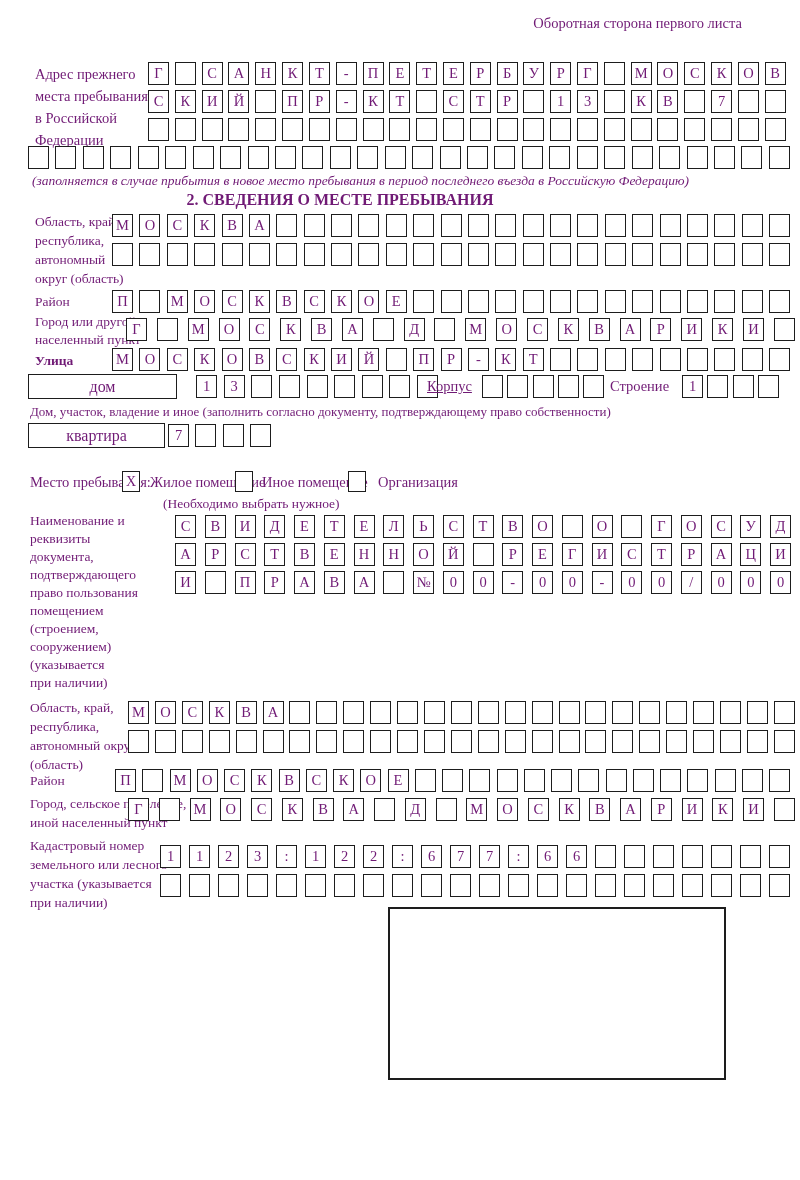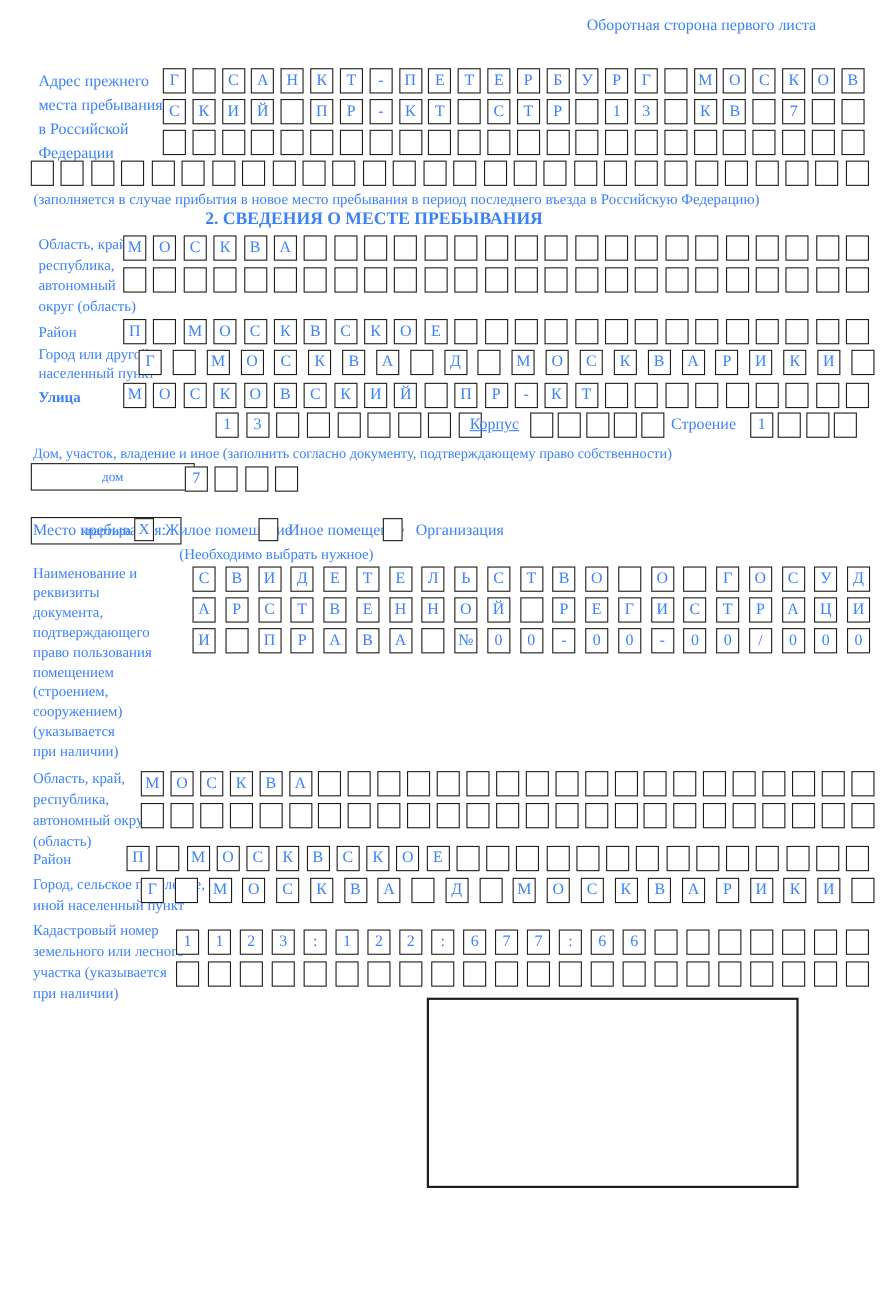--- a/index.html
+++ b/index.html
@@ -1,29 +1,29 @@
 <!DOCTYPE html>
 <html><head>
 <meta charset="utf-8">
 <style>
   * { margin:0; padding:0; box-sizing:border-box; }
   html,body { background:#ffffff; }
-  .page { position:relative; width:800px; height:1180px; background:#fff; color:#3b82f6;
+  .page { position:relative; width:800px; height:1180px; background:#fff; color:#701a75;
           font-family:"Liberation Serif", serif; overflow:hidden; }
   .abs { position:absolute; }
   .cells { display:flex; justify-content:space-between; height:23px; }
   .cell { width:21px; height:23px; border:1.8px solid #1d1d1d; display:flex; align-items:center;
           justify-content:center; font-size:14.5px; flex:none; background:#fff; }
   .lbl { font-size:13.5px; line-height:19px; white-space:pre-line; }
   .biglbl { font-size:14.5px; line-height:22px; white-space:pre-line; }
   .note { font-size:13.5px; white-space:pre-line; }
   .center { text-align:center; }
   .bold { font-weight:bold; }
   .rect { border:1.8px solid #1d1d1d; display:flex; align-items:center; justify-content:center;
-          font-size:12px; background:#fff;margin-top:47px; }
+          font-size:16px; background:#fff; }
   .cb { width:18px; height:21px; border:1.8px solid #1d1d1d; display:flex; align-items:center;
         justify-content:center; font-size:14px; background:#fff; }
   .inline-lbl { font-size:14.5px; }
   .stamp-box { border:2px solid #1d1d1d; background:#fff; }
 </style>
 </head>
 <body>
 
 <div class="page">
 
@@ -134,21 +134,21 @@
       <span class="cell"></span>
       <span class="cell"></span>
       <span class="cell"></span>
       <span class="cell"></span>
       <span class="cell"></span>
       <span class="cell"></span>
       <span class="cell"></span>
       <span class="cell"></span>
       <span class="cell"></span>
     </div>
-  <div class="abs note center" style="left:0; top:173px; width:721px;">(заполняется в случае прибытия в новое место пребывания в период последнего въезда в Российскую Федерацию)</div>
+  <div class="abs note center" style="left:0; top:173px; width:721px;font-style:italic;">(заполняется в случае прибытия в новое место пребывания в период последнего въезда в Российскую Федерацию)</div>
 
   <div class="abs bold center" style="left:10px; top:191px; width:660px; font-size:16px;">2. СВЕДЕНИЯ О МЕСТЕ ПРЕБЫВАНИЯ</div>
 
   <div class="abs lbl" style="left:35px; top:212px; width:110px;">Область, край,
 республика,
 автономный
 округ (область)</div>
   <div class="abs cells" style="left:112px; top:214px; width:678px;">
       <span class="cell">М</span>
       <span class="cell">О</span>

